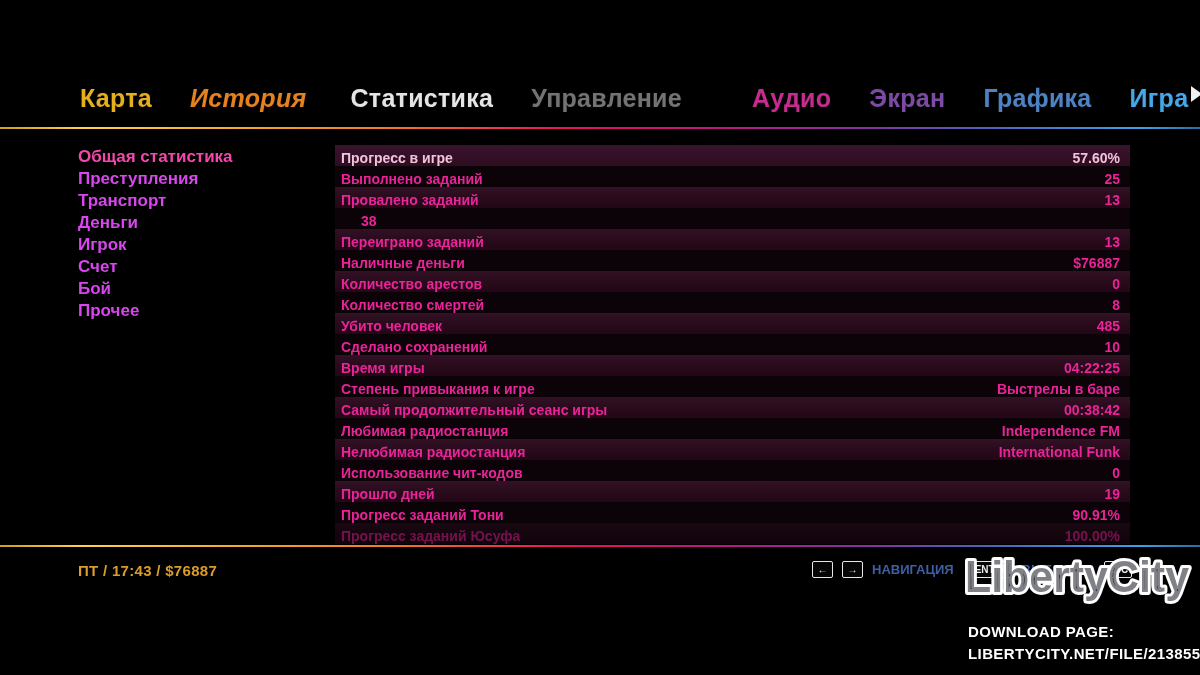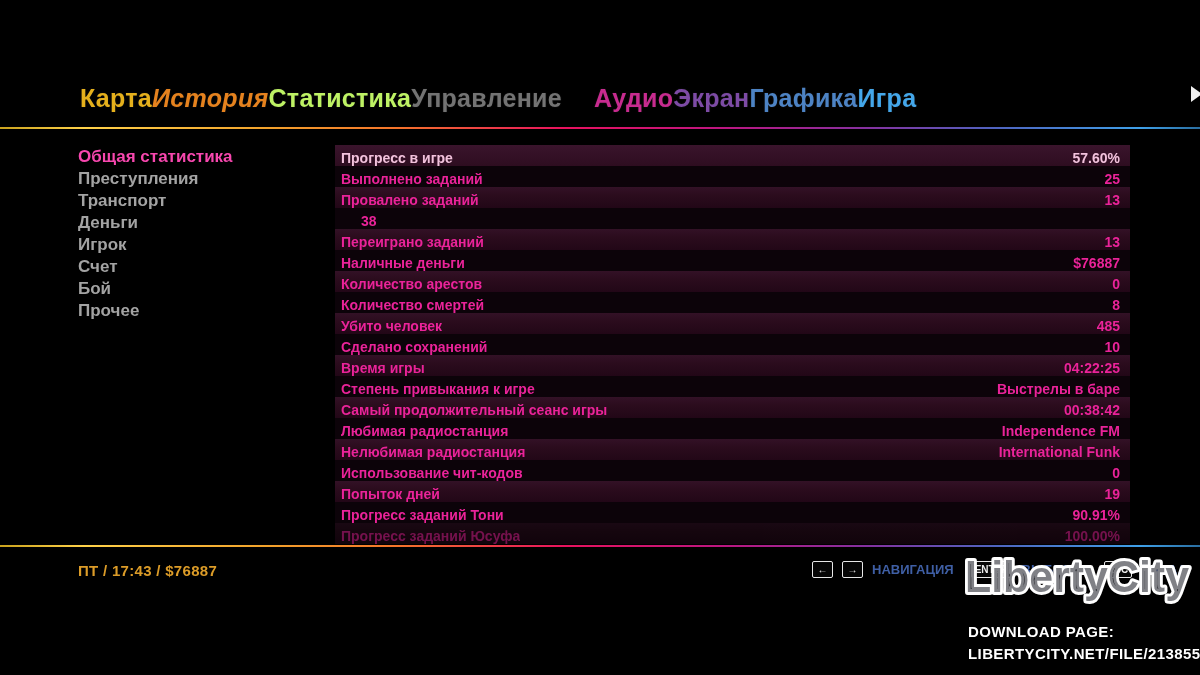--- a/index.html
+++ b/index.html
@@ -8,21 +8,21 @@
     width:1200px;height:675px;
     background:#000;
     overflow:hidden;
     font-family:"Liberation Sans", sans-serif;
     -webkit-font-smoothing:antialiased;
   }
 
   
   .tabs{
     position:absolute;left:80px;top:84px;
-    display:flex;align-items:flex-end;
+    display:flex;gap:38px;align-items:flex-end;
     font-size:25px;font-weight:bold;letter-spacing:.3px;
     white-space:nowrap;
   }
   .tab{cursor:default;text-shadow:0 0 2px rgba(255,255,255,.08);}
   .gradline{
     position:absolute;left:0;width:1200px;height:2px;
     background:linear-gradient(to right,
       #caa21e 0%, #ffd24a 7%, #f2a32c 22%, #f5742a 33%,
       #e8125e 47%, #bd1680 60%, #86309f 72%, #4f64c0 83%,
       #3fa0e8 95%, #2a6ea0 100%);
@@ -37,21 +37,21 @@
     border-left:11px solid #f0f0f0;
     border-top:8px solid transparent;
     border-bottom:8px solid transparent;
   }
 
   
   .sidebar{position:absolute;left:78px;top:146px;width:245px;}
   .side-item{
     height:22px;line-height:22px;
     font-size:17px;font-weight:bold;
-    color:#a3a3a3;cursor:default;white-space:nowrap;
+    color:#d946ef;cursor:default;white-space:nowrap;
   }
   .side-item.selected{color:#f747ae;}
 
   
   .stats{position:absolute;left:335px;top:145px;width:795px;}
   .row{
     height:21px;display:flex;align-items:center;justify-content:space-between;
     padding:4px 10px 0 6px;box-sizing:border-box;
     font-size:14px;font-weight:bold;color:#ea2399;
     white-space:nowrap;cursor:default;
@@ -94,21 +94,21 @@
   }
 </style>
 </head>
 <body>
 
 <div class="screen">
 
   <div class="tabs">
     <div class="tab" style="color: rgb(229, 176, 28);">Карта</div>
     <div class="tab" style="color: rgb(229, 130, 30); font-style: italic;">История</div>
-    <div class="tab active" style="color: #bef264;">Статистика</div>
+    <div class="tab active" style="color: #e5e5e5; margin-left: 6px;">Статистика</div>
     <div class="tab" style="color: #737373;">Управление</div>
     <div class="tab" style="color: rgb(199, 43, 143); margin-left: 32px;">Аудио</div>
     <div class="tab" style="color: rgb(125, 75, 165);">Экран</div>
     <div class="tab" style="color: rgb(77, 131, 196);">Графика</div>
     <div class="tab" style="color: rgb(68, 167, 234);">Игра</div>
   </div>
   <div class="gradline top"></div>
   <div class="next-arrow"></div>
 
   <div class="sidebar">
@@ -180,21 +180,21 @@
     </div>
     <div class="row">
       <span class="lbl">Нелюбимая радиостанция</span>
       <span class="val">International Funk</span>
     </div>
     <div class="row">
       <span class="lbl">Использование чит-кодов</span>
       <span class="val">0</span>
     </div>
     <div class="row">
-      <span class="lbl">Попыток дней</span>
+      <span class="lbl">Прошло дней</span>
       <span class="val">19</span>
     </div>
     <div class="row">
       <span class="lbl">Прогресс заданий Тони</span>
       <span class="val">90.91%</span>
     </div>
     <div class="row">
       <span class="lbl">Прогресс заданий Юсуфа</span>
       <span class="val">100.00%</span>
     </div>

